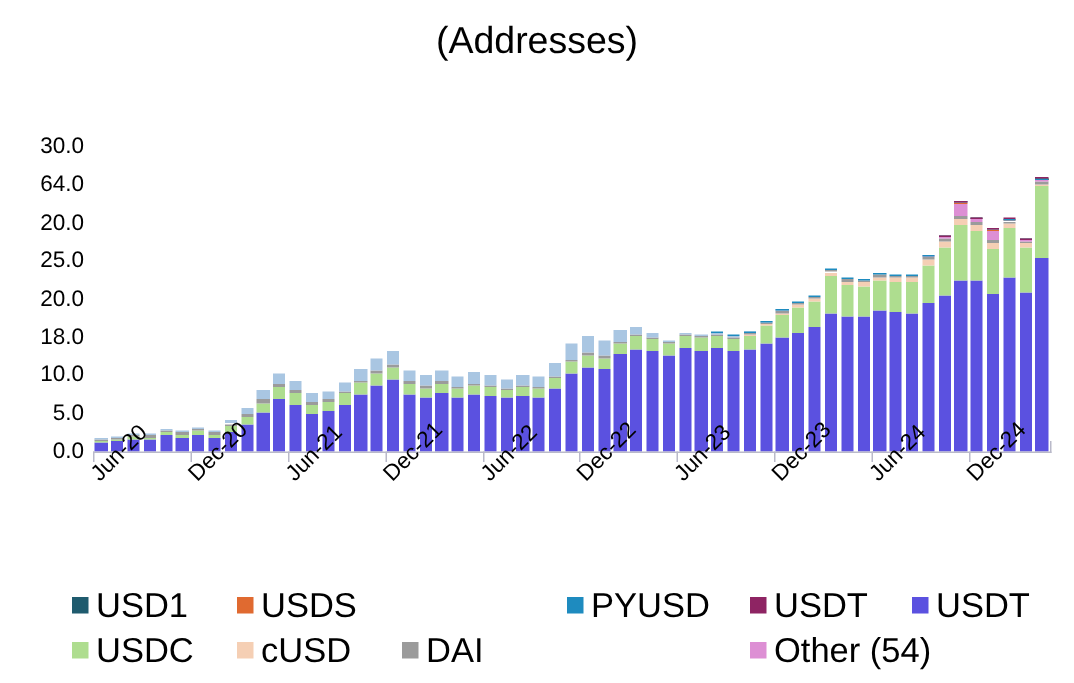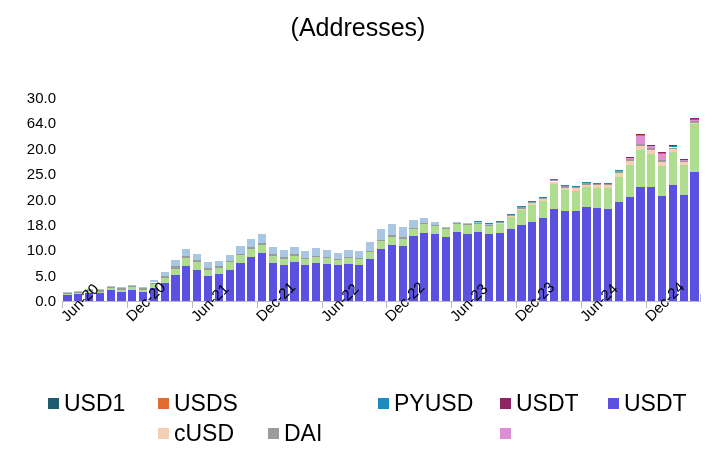--- a/index.html
+++ b/index.html
@@ -528,26 +528,31 @@
         <span class="lg-txt">PYUSD</span>
       </div>
       <div class="lg-item" style="left: 452px; top: 0px;">
         <span class="sw" style="background: rgb(142, 36, 99);"></span>
         <span class="lg-txt">USDT</span>
       </div>
       <div class="lg-item" style="left: 560px; top: 0px;">
         <span class="sw" style="background: rgb(91, 81, 224);"></span>
         <span class="lg-txt">USDT</span>
       </div>
+      <div class="lg-item" style="left: 0px; top: 30px;">
+        <span class="sw" style="background: rgb(174, 221, 143);"></span>
+        <span class="lg-txt">USDC</span>
+      </div>
       <div class="lg-item" style="left: 110px; top: 30px;">
         <span class="sw" style="background: rgb(245, 207, 180);"></span>
         <span class="lg-txt">cUSD</span>
       </div>
       <div class="lg-item" style="left: 220px; top: 30px;">
         <span class="sw" style="background: rgb(155, 155, 155);"></span>
         <span class="lg-txt">DAI</span>
       </div>
       <div class="lg-item" style="left: 452px; top: 30px;">
         <span class="sw" style="background: rgb(221, 143, 212);"></span>
+        <span class="lg-txt">Other (54)</span>
       </div>
     </div>
 
 </div>
 
 </body></html>

